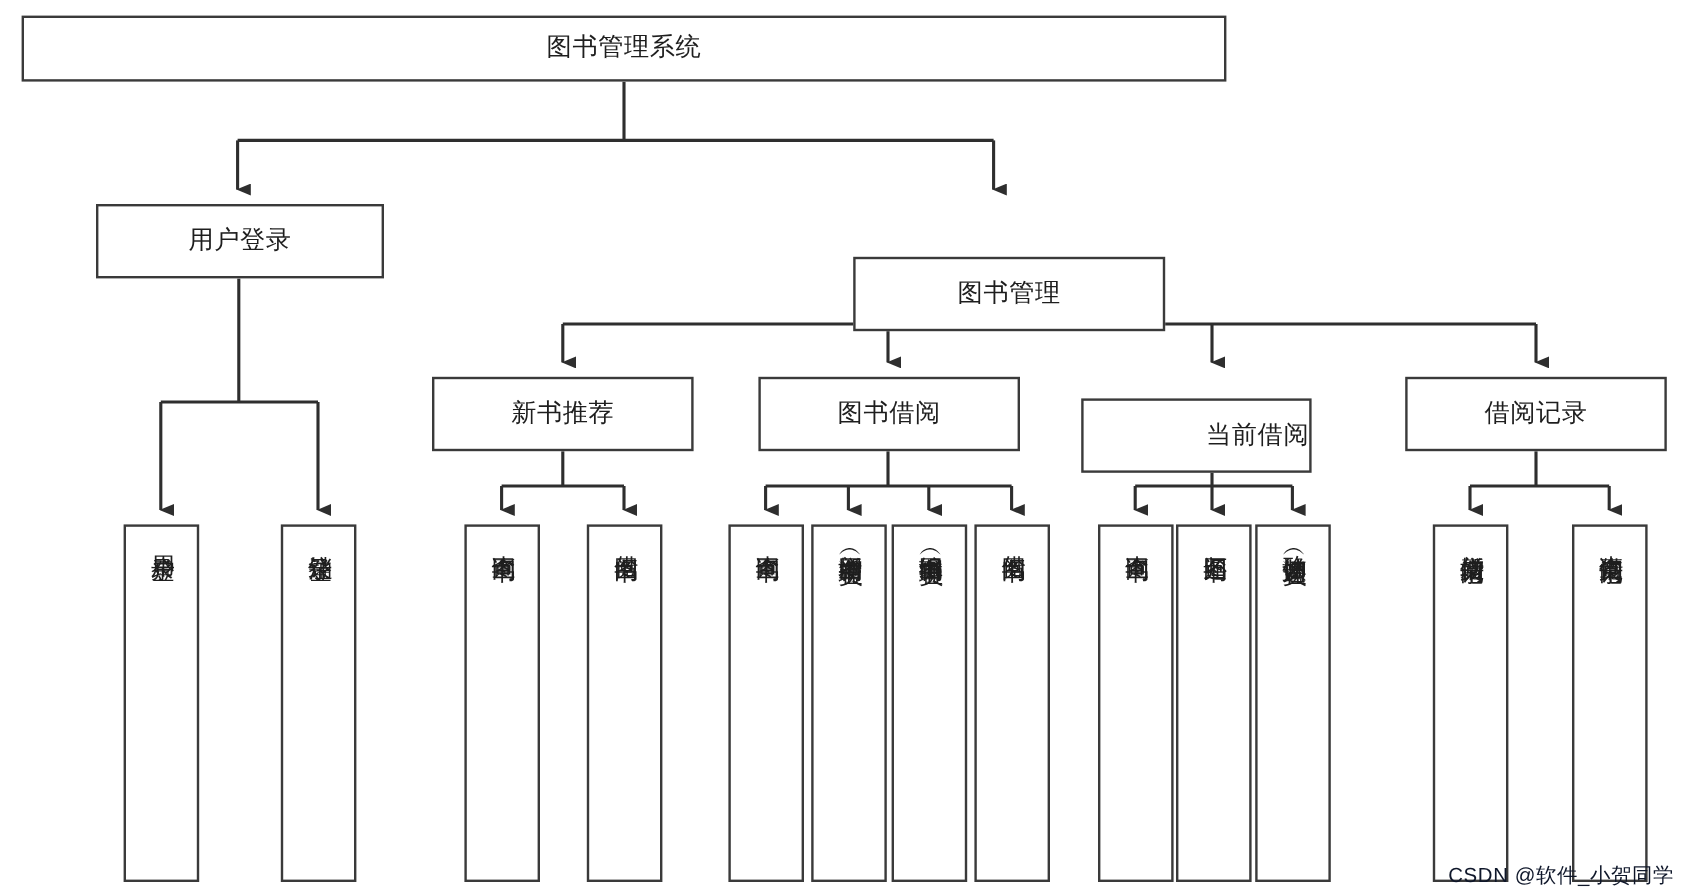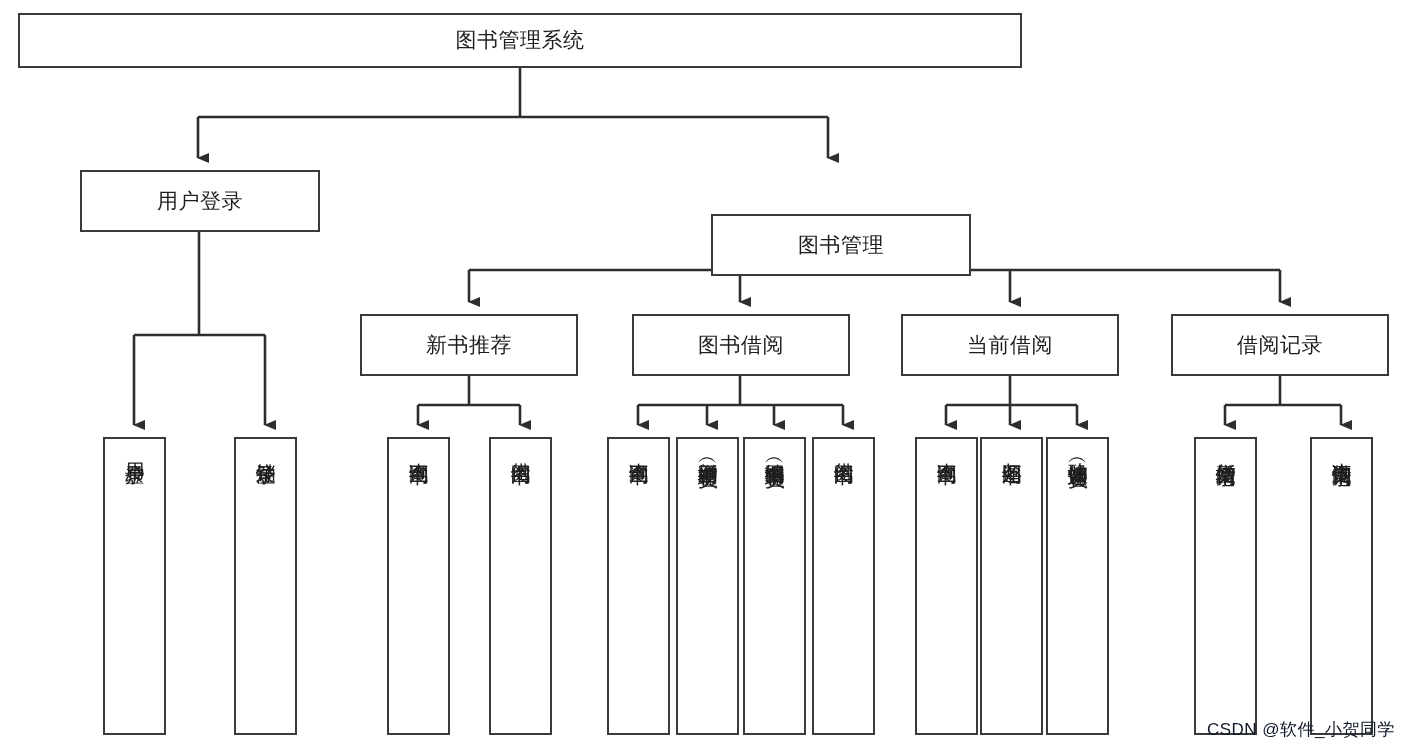--- a/index.html
+++ b/index.html
@@ -138,21 +138,21 @@
   </div>
 
   <div class="node" style="left:360px; top:314px; width:218px; height:62px;">
     <span class="lbl">新书推荐</span>
   </div>
 
   <div class="node" style="left:632px; top:314px; width:218px; height:62px;">
     <span class="lbl">图书借阅</span>
   </div>
 
-  <div class="node" style="left:901px; top:314px; width:218px; height:62px;">
+  <div class="node" style="left:901px; top:332px; width:192px; height:62px;justify-content:flex-end;">
     <span class="lbl">当前借阅</span>
   </div>
 
   <div class="node" style="left:1171px; top:314px; width:218px; height:62px;align-items:center;">
     <span class="lbl">借阅记录</span>
   </div>
 
   <div class="node vert" style="left:103px; top:437px; width:63px; height:298px;">
     <span class="lbl">用户登录</span>
   </div>

